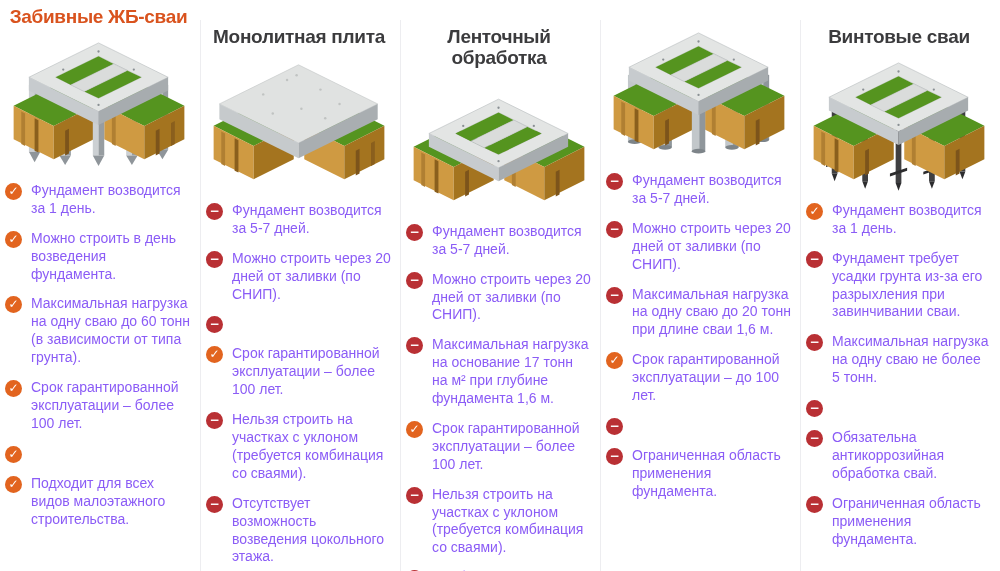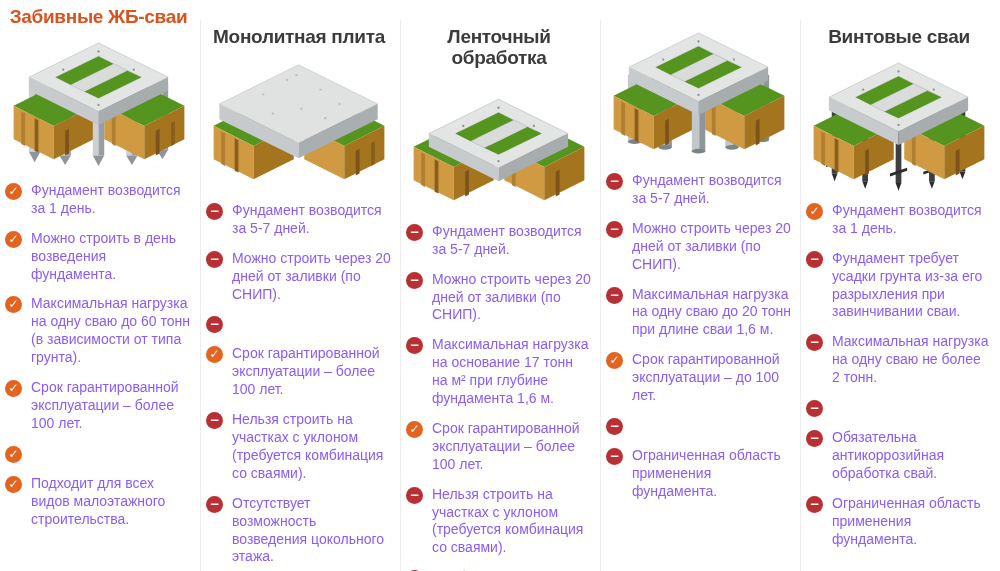--- a/index.html
+++ b/index.html
@@ -353,21 +353,21 @@
       <li>
           <span class="ficon" style="background: rgb(226, 100, 31);">✓</span>
           <span class="ftext">Фундамент возводится за 1 день.</span>
         </li>
       <li>
           <span class="ficon" style="background: rgb(185, 48, 52);">−</span>
           <span class="ftext">Фундамент требует усадки грунта из-за его разрыхления при завинчивании сваи.</span>
         </li>
       <li>
           <span class="ficon" style="background: rgb(185, 48, 52);">−</span>
-          <span class="ftext">Максимальная нагрузка на одну сваю не более 2 тонн.</span>
+          <span class="ftext">Максимальная нагрузка на одну сваю не более 5 тонн.</span>
         </li>
       <li>
           <span class="ficon" style="background: rgb(185, 48, 52);">−</span>
         </li>
       <li>
           <span class="ficon" style="background: rgb(185, 48, 52);">−</span>
           <span class="ftext">Обязательна антикоррозийная обработка свай.</span>
         </li>
       <li>
           <span class="ficon" style="background: rgb(185, 48, 52);">−</span>

